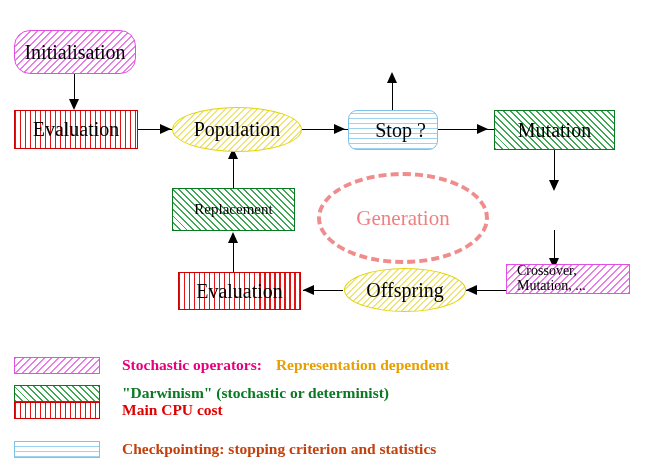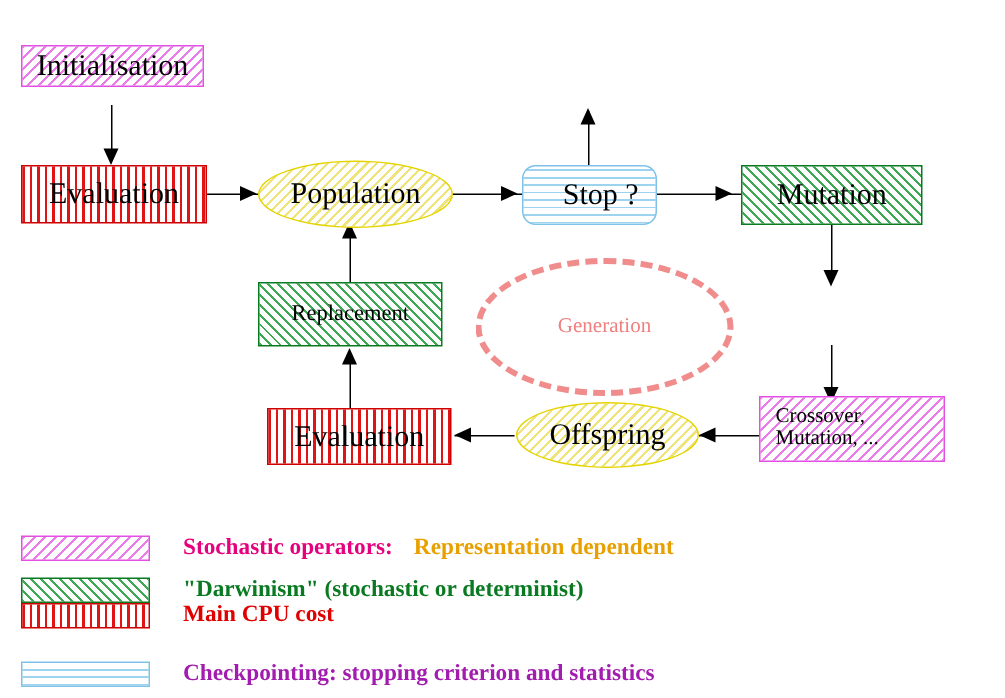--- a/index.html
+++ b/index.html
@@ -126,24 +126,24 @@
   <div class="edge h" style="left:303px;top:290px;width:40px;"></div>
   <div class="arrow left" style="left:303px;top:285px;"></div>
 
   <div class="edge v" style="left:233px;top:236px;height:38px;"></div>
   <div class="arrow up" style="left:228px;top:232px;"></div>
 
   <div class="edge v" style="left:233px;top:152px;height:38px;"></div>
   <div class="arrow up" style="left:228px;top:148px;"></div>
 
   <div class="dashed-gen" style="left:317px;top:172px;width:164px;height:84px;">
-    <span class="lbl" style="font-size:14px;">Generation</span>
-  </div>
-
-  <div class="node hatch-magenta" style="left:14px;top:30px;width:122px;height:28px;">
+    <span class="lbl" style="font-size:21px;">Generation</span>
+  </div>
+
+  <div class="node hatch-magenta" style="left:14px;top:30px;width:122px;height:44px;border-radius:16px;">
     <span class="lbl" style="font-size:20px;">Initialisation</span>
   </div>
 
   <div class="node hatch-red" style="left:14px;top:110px;width:124px;height:39px;">
     <span class="lbl" style="font-size:20px;">Evaluation</span>
   </div>
 
   <div class="node hatch-yellow ellipse" style="left:172px;top:107px;width:130px;height:45px;text-align:right;">
     <span class="lbl" style="font-size:20px;">Population</span>
   </div>
@@ -151,21 +151,21 @@
   <div class="node hatch-blue rounded" style="left:348px;top:110px;width:90px;height:40px;">
     <span class="lbl" style="font-size:20px;margin-left:15px;">Stop ?</span>
   </div>
 
 
   <div class="node hatch-green" style="left:494px;top:110px;width:121px;height:40px;">
     <span class="lbl" style="font-size:20px;">Mutation</span>
   </div>
 
 
-  <div class="node hatch-magenta" style="left:506px;top:264px;width:124px;height:44px;flex-direction:column;align-items:flex-start;padding-left:10px;">
+  <div class="node hatch-magenta" style="left:506px;top:264px;width:124px;height:30px;flex-direction:column;align-items:flex-start;padding-left:10px;">
     <span class="lbl" style="font-size:14px;">Crossover,</span>
     <span class="lbl" style="font-size:14px;">Mutation, ...</span>
   </div>
 
   <div class="node hatch-yellow ellipse" style="left:344px;top:268px;width:122px;height:44px;">
     <span class="lbl" style="font-size:20px;">Offspring</span>
   </div>
 
   <div class="node hatch-red" style="left:178px;top:272px;width:123px;height:38px;">
     <span class="lbl" style="font-size:20px;">Evaluation</span>
@@ -194,19 +194,19 @@
     <div class="leg-row" style="top:55px;">
       <div class="swatch hatch-red"></div>
       <div class="leg-text">
         <span class="seg-a" style="color:#e00000;">Main CPU cost</span>
       </div>
     </div>
 
     <div class="leg-row" style="top:94px;">
       <div class="swatch hatch-blue"></div>
       <div class="leg-text">
-        <span class="seg-a" style="color:#a21caf;">Checkpointing: stopping criterion and statistics</span>
+        <span class="seg-a" style="color:#c2410c;">Checkpointing: stopping criterion and statistics</span>
       </div>
     </div>
 
   </div>
 
 </div>
 
 </body></html>

